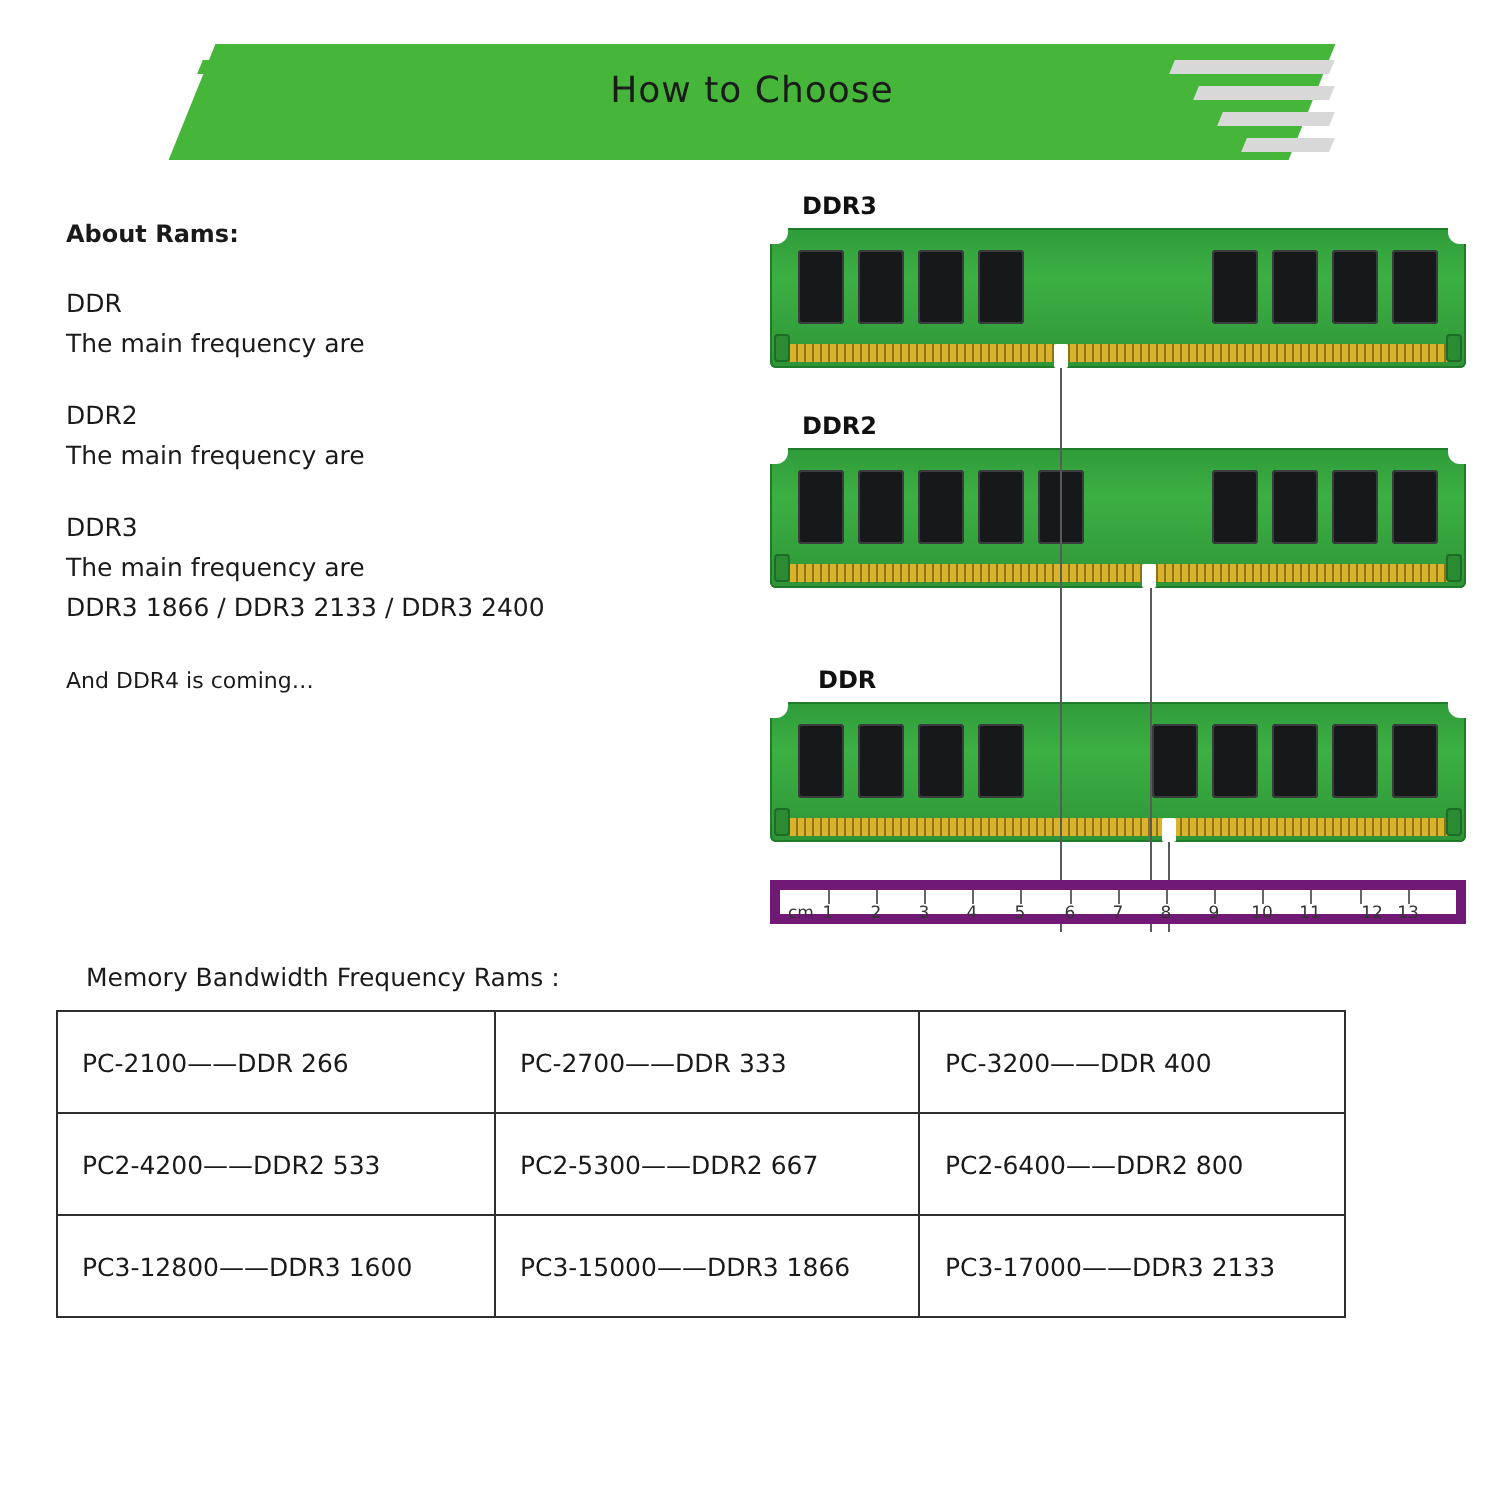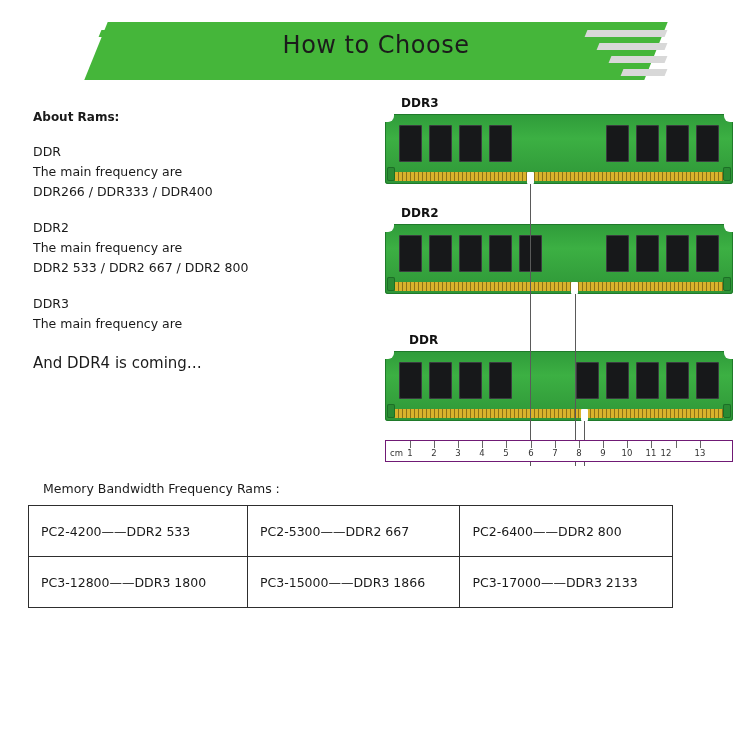--- a/index.html
+++ b/index.html
@@ -35,21 +35,21 @@
   }
   .banner-title {
     position: absolute;
     left: 96px;
     top: 0;
     width: 560px;
     height: 46px;
     display: flex;
     align-items: center;
     justify-content: center;
-    font-size: 24px;
+    font-size: 18px;
     letter-spacing: 0.5px;
     color: #1b1b1b;
     font-family: "DejaVu Sans", sans-serif;
   }
   .chev {
     position: absolute;
     height: 7px;
     transform: skewX(-22deg);
   }
   .chev.green { background: #45b63a; }
@@ -69,21 +69,21 @@
     font-family: "DejaVu Sans", sans-serif;
   }
   .blk { margin-bottom: 16px; }
   .blk .l {
     font-size: 12.5px;
     line-height: 20px;
     white-space: nowrap;
     font-family: "DejaVu Sans", sans-serif;
   }
   .coming {
-    font-size: 15px;
+    font-size: 11px;
     margin-top: 20px;
     font-family: "DejaVu Sans", sans-serif;
   }
 
   
   .rams {
     position: absolute;
     left: 385px;
     top: 96px;
     width: 348px;
@@ -162,21 +162,21 @@
     background: #5a5a5a;
   }
 
   
   .ruler {
     position: absolute;
     left: 385px;
     top: 440px;
     width: 348px;
     height: 22px;
-    border: 1px solid #701a75;
+    border: 5px solid #701a75;
     background: #fff;
     box-sizing: border-box;
   }
   .ruler .tick {
     position: absolute;
     top: 0;
     width: 1px;
     height: 7px;
     background: #666;
   }
@@ -242,32 +242,31 @@
 
   <div class="banner-title">How to Choose</div>
 </div>
 
 <div class="about">
   <div class="about-title">About Rams:</div>
 
   <div class="blk">
     <div class="l">DDR</div>
     <div class="l">The main frequency are</div>
-    <div class="l">DDR266 / DDR333 / DDR400</div>
   </div>
 
   <div class="blk">
     <div class="l">DDR2</div>
     <div class="l">The main frequency are</div>
-    <div class="l">DDR2 533 / DDR2 667 / DDR2 800</div>
   </div>
 
   <div class="blk">
     <div class="l">DDR3</div>
     <div class="l">The main frequency are</div>
+    <div class="l">DDR3 1866 / DDR3 2133 / DDR3 2400</div>
   </div>
 
   <div class="coming">And DDR4 is coming…</div>
 </div>
 
 <div class="rams">
 
   <div class="ram-label" style="left:16px; top:0px;">DDR3</div>
   <div class="stick" style="top:18px;">
     <div class="notch-top-l"></div>
@@ -359,33 +358,38 @@
     <div class="num" style="left:169px;">7</div>
   <div class="tick" style="left:193px;"></div>
     <div class="num" style="left:193px;">8</div>
   <div class="tick" style="left:217px;"></div>
     <div class="num" style="left:217px;">9</div>
   <div class="tick" style="left:241px;"></div>
     <div class="num" style="left:241px;">10</div>
   <div class="tick" style="left:265px;"></div>
     <div class="num" style="left:265px;">11</div>
   <div class="tick" style="left:290px;"></div>
-    <div class="num" style="left:280px;">12</div>
+    <div class="num" style="left:296px;">12</div>
   <div class="tick" style="left:314px;"></div>
     <div class="num" style="left:314px;">13</div>
 </div>
 
 <div class="table-title">Memory Bandwidth Frequency Rams :</div>
 
 <table class="mem">
   <tbody>
+    <tr>
+      <td>PC-2100——DDR 266</td>
+      <td>PC-2700——DDR 333</td>
+      <td>PC-3200——DDR 400</td>
+    </tr>
     <tr>
       <td>PC2-4200——DDR2 533</td>
       <td>PC2-5300——DDR2 667</td>
       <td>PC2-6400——DDR2 800</td>
     </tr>
     <tr>
-      <td>PC3-12800——DDR3 1800</td>
+      <td>PC3-12800——DDR3 1600</td>
       <td>PC3-15000——DDR3 1866</td>
       <td>PC3-17000——DDR3 2133</td>
     </tr>
   </tbody>
 </table>
 
 </body></html>

